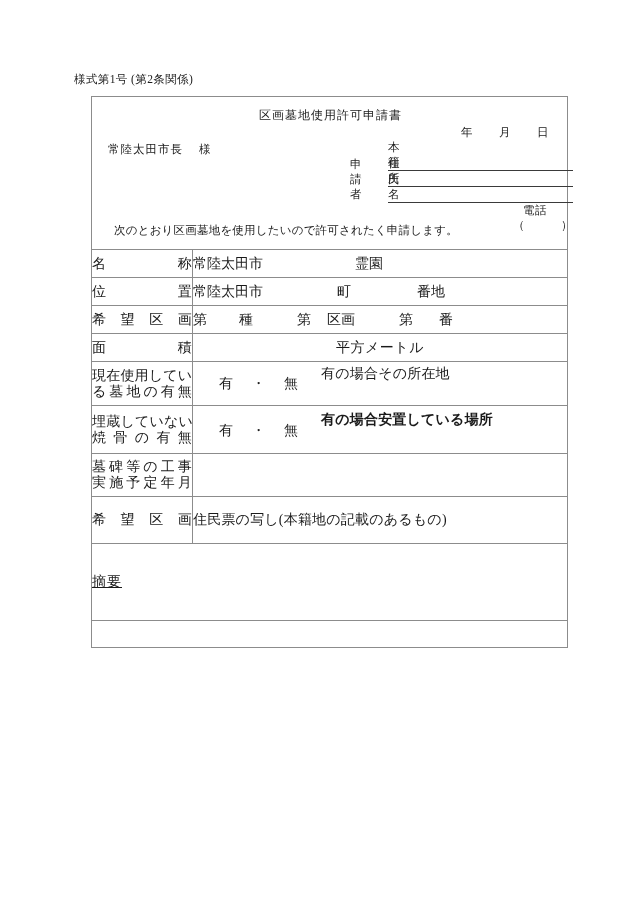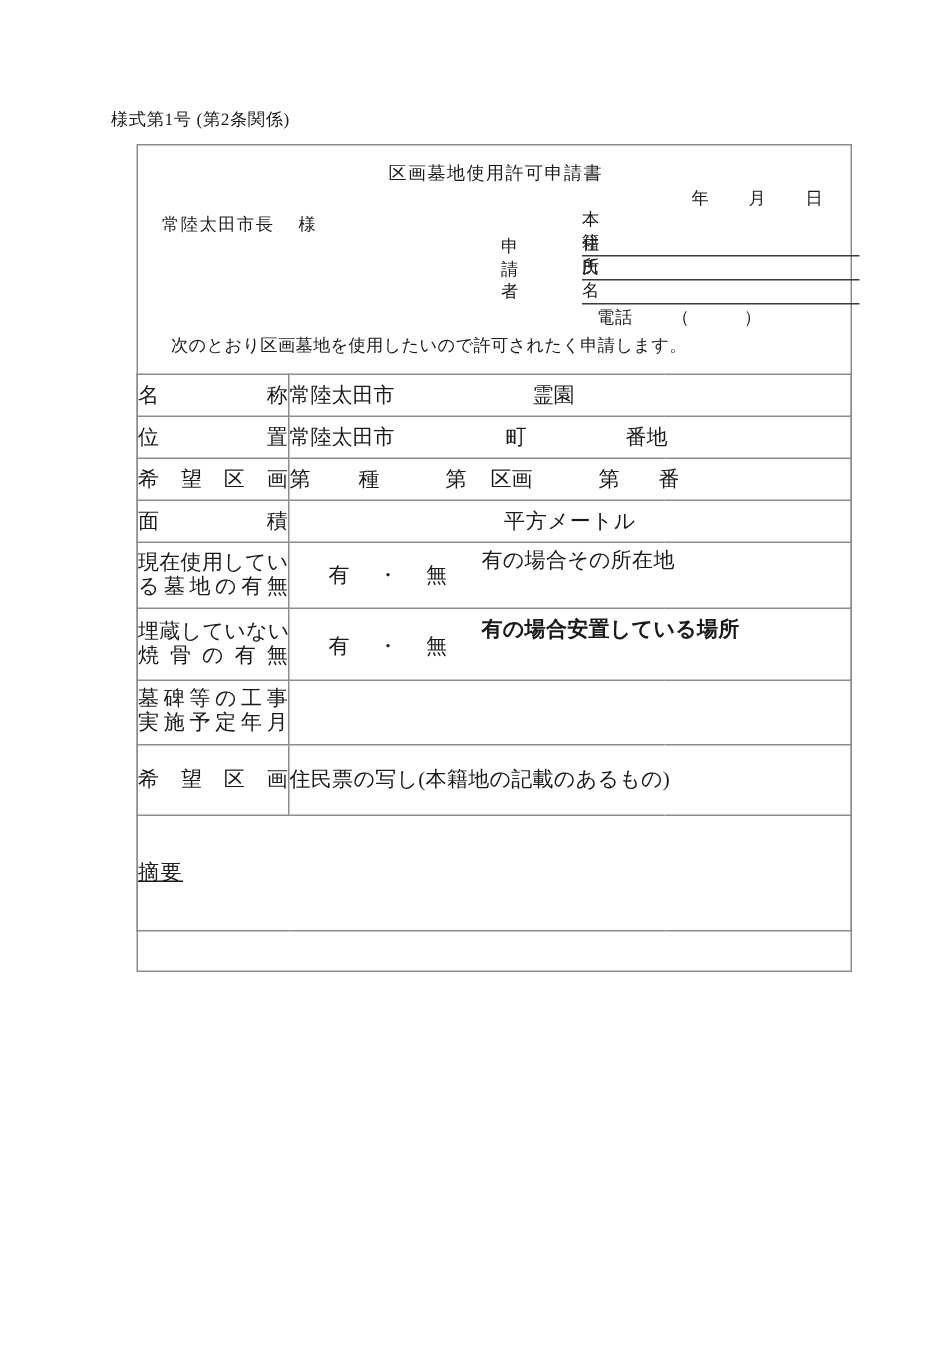--- a/index.html
+++ b/index.html
@@ -80,21 +80,21 @@
   .addressee .hon { margin-right: 16px; }
 
   .applicant {
     position: absolute;
     left: 242px;
     top: 58px;
     font-size: 11.5px;
   }
   .applicant-label {
     position: absolute;
-    left: 0;
+    left: 16px;
     top: 2px;
     letter-spacing: 0.5px;
   }
   .applicant-fields {
     position: absolute;
     left: 54px;
     top: 0;
     width: 185px;
   }
   .field-line {
@@ -106,24 +106,25 @@
   }
   .field-name {
     display: inline-block;
     width: 44px;
     letter-spacing: 6px;
     line-height: 15px;
   }
   .field-blank { flex: 1; }
   .tel-line {
     display: flex;
-    align-items: center;
+    align-items: flex-end;
     height: 17px;
     padding-left: 10px;
     letter-spacing: 0.5px;
+    flex-direction: column;
   }
   .tel-label { margin-right: 26px; }
 
   .statement {
     position: absolute;
     left: 22px;
     top: 126px;
     font-size: 11.5px;
     letter-spacing: 0.2px;
   }

